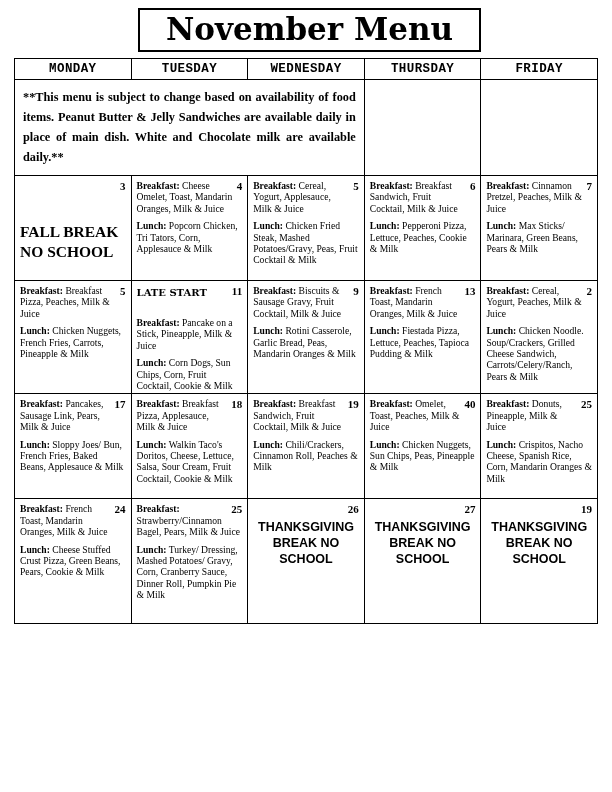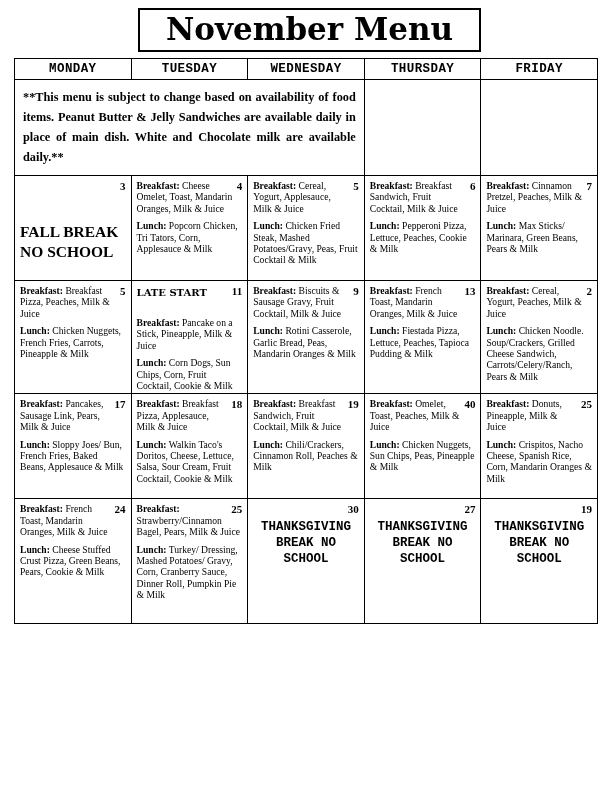--- a/index.html
+++ b/index.html
@@ -105,21 +105,21 @@
   .bigtext {
     font-family: "Liberation Serif", serif;
     font-weight: bold;
     font-size: 15.5px;
     line-height: 20px;
     padding-top: 2px;
     margin-top: 40px;
   }
   .center-break {
     text-align: center;
-    font-family: Liberation Mono, monospace;
+    font-family: Liberation Sans, sans-serif;
     font-weight: bold;
     font-size: 12.5px;
     line-height: 16px;
     padding-top: 16px;
   }
   .row-last .cell { height: 124px; }
 </style>
 </head>
 <body>
 
@@ -370,21 +370,21 @@
               <span>Strawberry/Cinnamon Bagel, Pears, Milk &amp; Juice</span>
             </div>
             <div class="meal meal-block">
               <b>Lunch:</b>
               <span>Turkey/ Dressing, Mashed Potatoes/ Gravy, Corn, Cranberry Sauce, Dinner Roll, Pumpkin Pie &amp; Milk</span>
             </div>
           </div>
         </td>
         <td class="cell">
           <div class="cell-inner">
-            <span class="daynum">30</span>
+            <span class="daynum">26</span>
             <div class="center-break">THANKSGIVING BREAK NO SCHOOL</div>
           </div>
         </td>
         <td class="cell">
           <div class="cell-inner">
             <span class="daynum">27</span>
             <div class="center-break">THANKSGIVING BREAK NO SCHOOL</div>
           </div>
         </td>
         <td class="cell">

